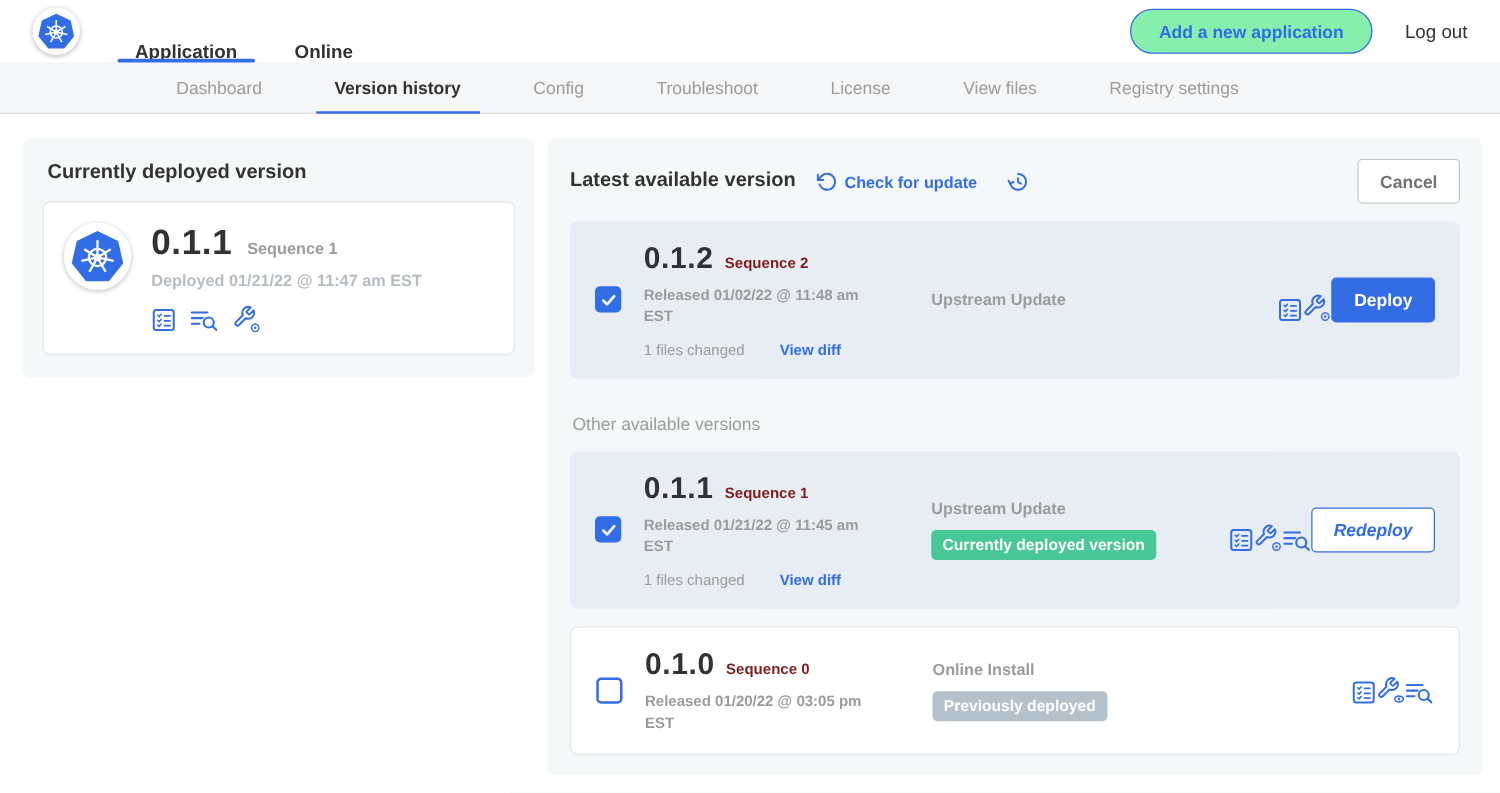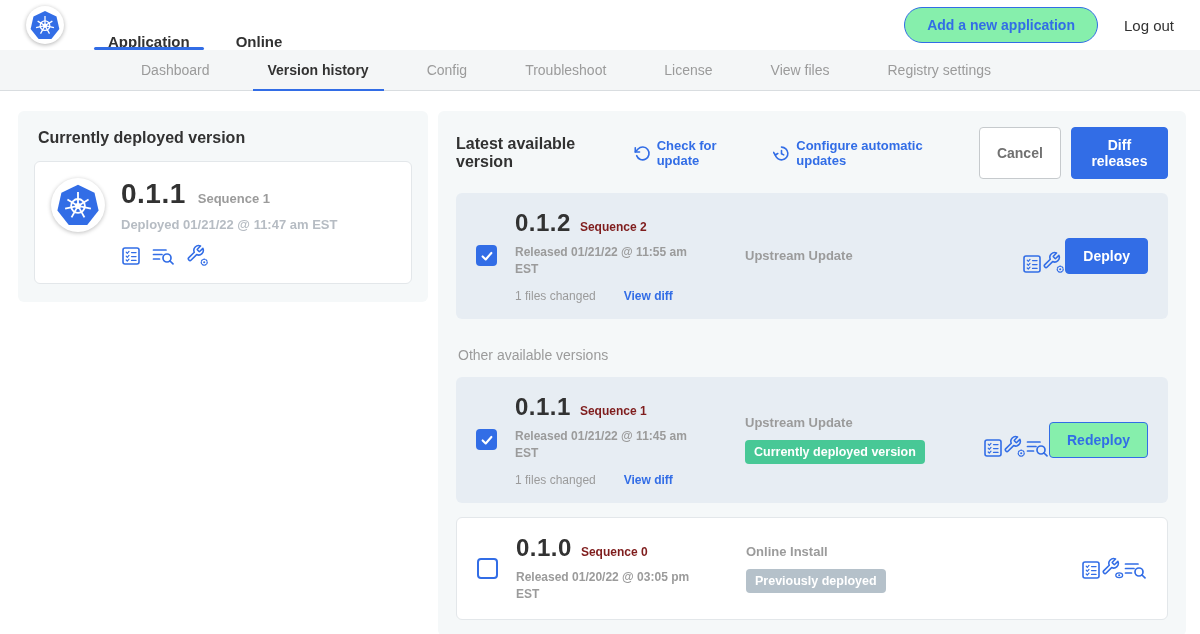--- a/index.html
+++ b/index.html
@@ -58,21 +58,21 @@
   
   .right-panel{flex:1;background:var(--panel-bg);border-radius:6px;padding:16px 18px 16px;}
   .rp-header{display:flex;align-items:center;}
   .rp-title{font-size:16px;font-weight:700;color:#323232;margin:0 16px 0 0;}
   .link-action{display:flex;align-items:center;gap:6px;color:var(--accent);font-size:13px;
     font-weight:700;margin-right:24px;cursor:pointer;}
   .rp-buttons{margin-left:auto;display:flex;gap:10px;}
   .btn{font-family:inherit;font-size:14px;font-weight:700;padding:9px 17px;border-radius:4px;cursor:pointer;}
   .btn-cancel{background:#fff;border:1px solid #c6cacd;color:#717171;}
   .btn-primary{background:var(--accent);border:1px solid var(--accent);color:#fff;}
-  .btn-outline{background:#86efac;border:1px solid var(--accent);color:var(--accent);}
+  .btn-outline{background:#ffffff;border:1px solid var(--accent);color:var(--accent);font-style:italic;}
 
   .version-card{display:flex;align-items:center;border-radius:6px;padding:16px 20px;margin-top:14px;}
   .version-card.highlight{background:var(--card-bg);}
   .version-card.plain{background:#fff;border:1px solid #e3e7ea;}
   .checkbox{width:21px;height:21px;border-radius:4px;flex:none;margin-right:18px;cursor:pointer;}
   .checkbox.checked{background:var(--accent);display:flex;align-items:center;justify-content:center;}
   .checkbox.unchecked{background:#fff;border:2px solid var(--accent);}
   .vc-info{width:196px;flex:none;}
   .vc-version-row{display:flex;align-items:baseline;gap:9px;}
   .vc-version{font-size:24px;font-weight:700;color:#323232;letter-spacing:.5px;}
@@ -224,40 +224,38 @@
         <span>Check for update</span>
       </span>
       <span class="link-action">
         <span>
           <svg width="17" height="17" viewBox="0 0 16 16" fill="none" stroke="currentColor" stroke-width="1.5" stroke-linecap="round" stroke-linejoin="round">
             <path d="M8 2a6 6 0 1 1-5.9 7.2"></path>
               <polyline points="0.6,7.0 2.1,9.4 4.5,8.0"></polyline>
               <path d="M8 5.2v3l2.1 1.1"></path>
           </svg>
         </span>
-        <span>Configure automatic updates</span>
       </span>
       <div class="rp-buttons">
         <button class="btn btn-cancel">Cancel</button>
-        <button class="btn btn-primary">Diff releases</button>
       </div>
     </div>
 
     <div class="version-card highlight">
       <div class="checkbox checked">
         <svg width="14" height="14" viewBox="0 0 16 16" fill="none" stroke="#fff" stroke-width="2.4" stroke-linecap="round" stroke-linejoin="round">
             <polyline points="3,8.5 6.5,12 13,4.5"></polyline>
           </svg>
       </div>
       <div class="vc-info">
         <div class="vc-version-row">
           <span class="vc-version">0.1.2</span>
           <span class="vc-seq">Sequence 2</span>
         </div>
-        <div class="vc-released">Released 01/21/22 @ 11:55 am EST</div>
+        <div class="vc-released">Released 01/02/22 @ 11:48 am EST</div>
         <div class="vc-files">
           <span>1 files changed</span>
           <span class="view-diff">View diff</span>
         </div>
       </div>
       <div class="vc-mid">
         <div class="vc-source">Upstream Update</div>
       </div>
       <div class="vc-actions">
         <span class="icon-btn">

